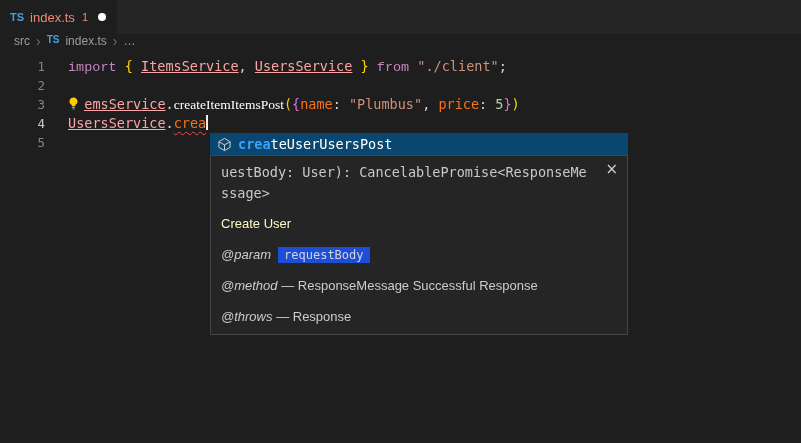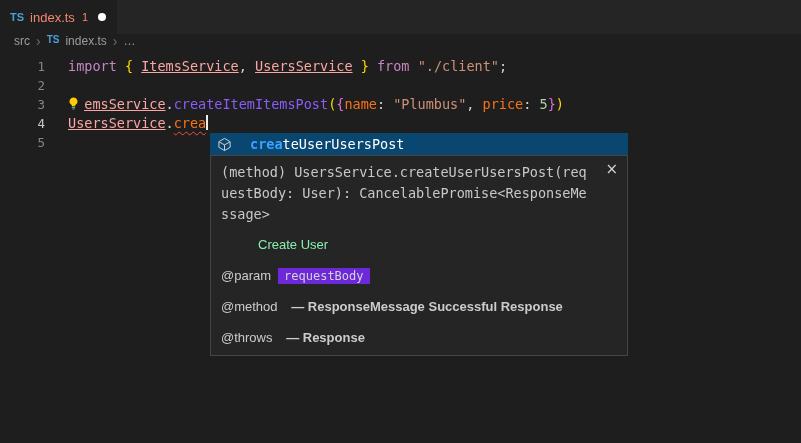--- a/index.html
+++ b/index.html
@@ -23,52 +23,52 @@
   .bc-sep{color:#6d6d6d;font-size:14px;line-height:1;}
   .bc-ts{color:#4a9fd8;font-weight:700;font-size:10px;}
   
   .code{position:absolute;top:57px;left:0;right:0;
         font-family:"DejaVu Sans Mono","Liberation Mono",monospace;font-size:13.5px;}
   .line{display:flex;height:19px;line-height:19px;}
   .gutter{width:45px;text-align:right;color:#858585;font-size:12.5px;flex:none;
           font-family:"DejaVu Sans Mono",monospace;}
   .gutter.active{color:#c6c6c6;}
   .linecode{margin-left:23px;white-space:pre;color:#d4d4d4;position:relative;}
-  .tk-kw{color:#c586c0;}
+  .tk-kw{color:#c586c0;font-family:Liberation Mono, monospace;}
   .tk-type{color:#fca5a5;text-decoration:underline;}
-  .tk-fn{color:#8b5cf6;}
+  .tk-fn{color:#ffffff;font-family:Liberation Serif, serif;}
   .tk-prop{color:#f97316;}
   .tk-str{color:#ce9178;}
   .tk-num{color:#b5cea8;}
   .tk-pl{color:#d4d4d4;}
   .tk-b1{color:#ffd700;}
   .tk-b2{color:#da70d6;}
   .squiggle{text-decoration:underline;text-decoration-style:wavy;
             text-decoration-color:#f14c4c;text-decoration-thickness:1px;text-underline-offset:3px;}
   .cursor{display:inline-block;width:1.5px;height:15px;background:#ededed;vertical-align:-2px;}
   .bulb{position:absolute;left:-2px;top:1px;width:18px;height:17px;background:#1e1e1e;cursor:pointer;}
   
   .suggest{position:absolute;left:210px;top:133px;width:418px;z-index:5;}
-  .sg-row{height:22px;background:#094771;display:flex;align-items:center;padding-left:7px;gap:18px;
+  .sg-row{height:22px;background:#094771;display:flex;align-items:center;padding-left:7px;gap:6px;
           box-sizing:border-box;font-family:"DejaVu Sans Mono",monospace;font-size:13.5px;
           color:#ffffff;cursor:pointer;}
   .sg-icon{flex:none;display:flex;align-items:center;}
   .sg-match{color:#3ba3ff;font-weight:700;}
   .sg-doc{background:#252526;border:1px solid #454545;box-sizing:border-box;
           padding:6px 10px 8px 10px;position:relative;}
   .sig{font-family:"DejaVu Sans Mono",monospace;font-size:13.5px;line-height:21px;
        color:#c8c8c8;white-space:pre;}
   .close-btn{position:absolute;top:6px;right:9px;color:#cfcfcf;font-size:15px;line-height:1;
              cursor:pointer;font-family:"DejaVu Sans",sans-serif;}
-  .doc-desc{margin-top:11px;font-size:13px;color:#86efac;line-height:18px;margin-left:37px;}
+  .doc-desc{margin-top:11px;font-size:13px;color:#fef9c3;line-height:18px;}
   .doc-row{margin-top:13px;font-size:13px;color:#cccccc;line-height:18px;}
-  .tag{text-align:center;}
-  .chip{font-family:"DejaVu Sans Mono",monospace;font-size:12px;background:#6d28d9;
+  .tag{font-style:italic;text-align:center;}
+  .chip{font-family:"DejaVu Sans Mono",monospace;font-size:12px;background:#1d4ed8;
         color:#d4d4d4;padding:1px 6px;margin-left:7px;}
-  .dash-text{margin-left:10px;font-weight:bold;}
+  .dash-text{margin-left:0;}
 </style>
 </head>
 <body>
 
 <div class="tabbar">
   <div class="tab">
     <span class="ts-icon">TS</span>
     <span class="tab-label">index.ts</span>
     <span class="err-count">1</span>
     <span class="dot"></span>
@@ -116,21 +116,20 @@
     <span class="sg-icon">
       <svg width="15" height="15" viewBox="0 0 16 16" fill="none" stroke="#d7d7d7" stroke-width="1">
         <path d="M8 1.5 14 5v6L8 14.5 2 11V5L8 1.5z"></path>
         <path d="M2.2 5.2 8 8.4l5.8-3.2M8 8.4V14"></path>
       </svg>
     </span>
     <span><span class="sg-match">crea</span><span>teUserUsersPost</span></span>
   </div>
   <div class="sg-doc">
     <span class="close-btn">×</span>
-    <div class="sig">(method) UsersService.createUserUsersPost(req</div>
     <div class="sig">uestBody: User): CancelablePromise&lt;ResponseMe</div>
     <div class="sig">ssage&gt;</div>
     <div class="doc-desc">Create User</div>
     <div class="doc-row">
       <span class="tag">@param</span><span class="chip">requestBody</span>
     </div>
     <div class="doc-row">
       <span class="tag">@method</span> <span class="dash-text">— ResponseMessage Successful Response</span>
     </div>
     <div class="doc-row">

